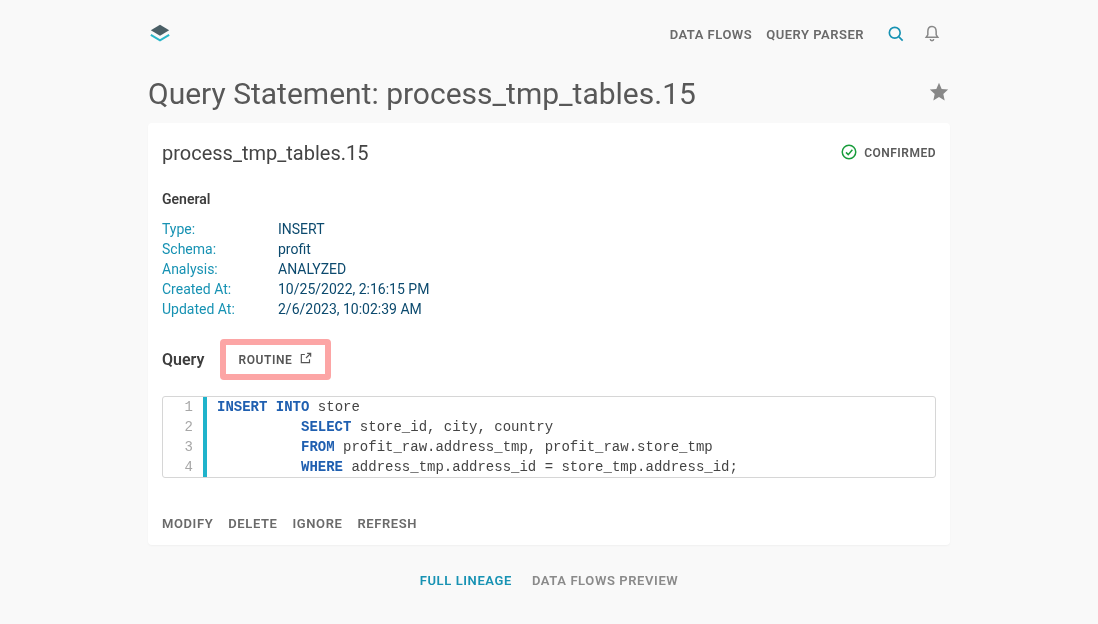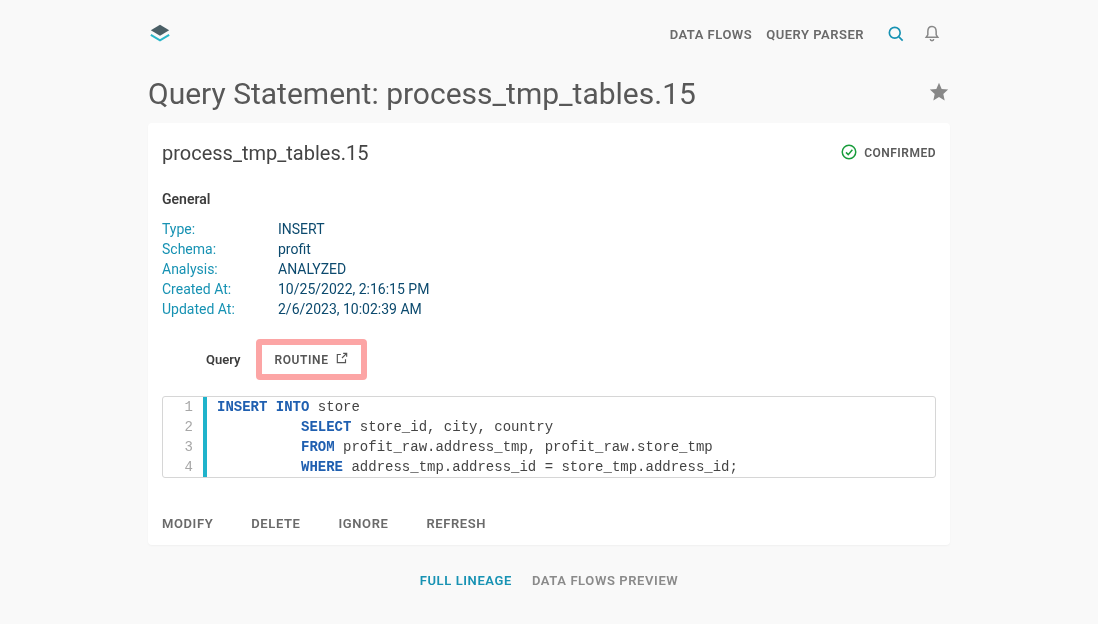--- a/index.html
+++ b/index.html
@@ -107,24 +107,23 @@
     color: #0c4a6e;
     font-size: 14px;
   }
   .qrowhead {
     display: flex;
     align-items: center;
     gap: 16px;
     padding: 16px 14px 10px 14px;
   }
   .qlabel {
-    font-size: 13px;
+    font-size: 16px;
     font-weight: 600;
     color: #3d3d3d;
-    margin-left: 44px;
   }
   .btn-outline {
     display: inline-flex;
     align-items: center;
     gap: 6px;
     border: 6px solid #fca5a5;
     border-radius: 4px;
     padding: 6px 12px;
     font-size: 12px;
     font-weight: 600;
@@ -159,21 +158,21 @@
     margin-right: 10px;
   }
   .codetxt {
     white-space: pre;
     color: #444;
     padding: 2px 0;
   }
   .kw { color: #1f5fb0; font-weight: 700; }
   .actions {
     display: flex;
-    gap: 38px;
+    gap: 15px;
     padding: 14px 14px;
   }
   .actbtn {
     font-size: 13px;
     font-weight: 600;
     letter-spacing: 0.6px;
     color: #6a6a6a;
     cursor: pointer;
   }
   .bottomtabs {

